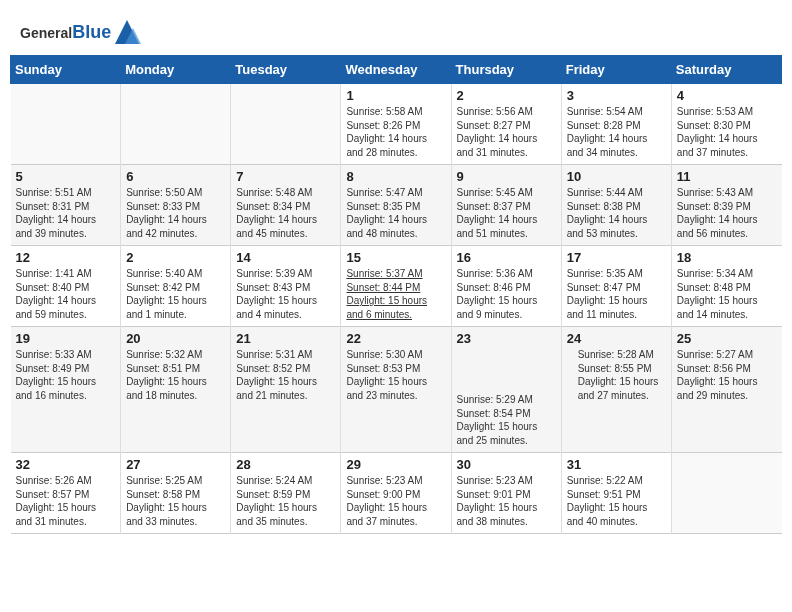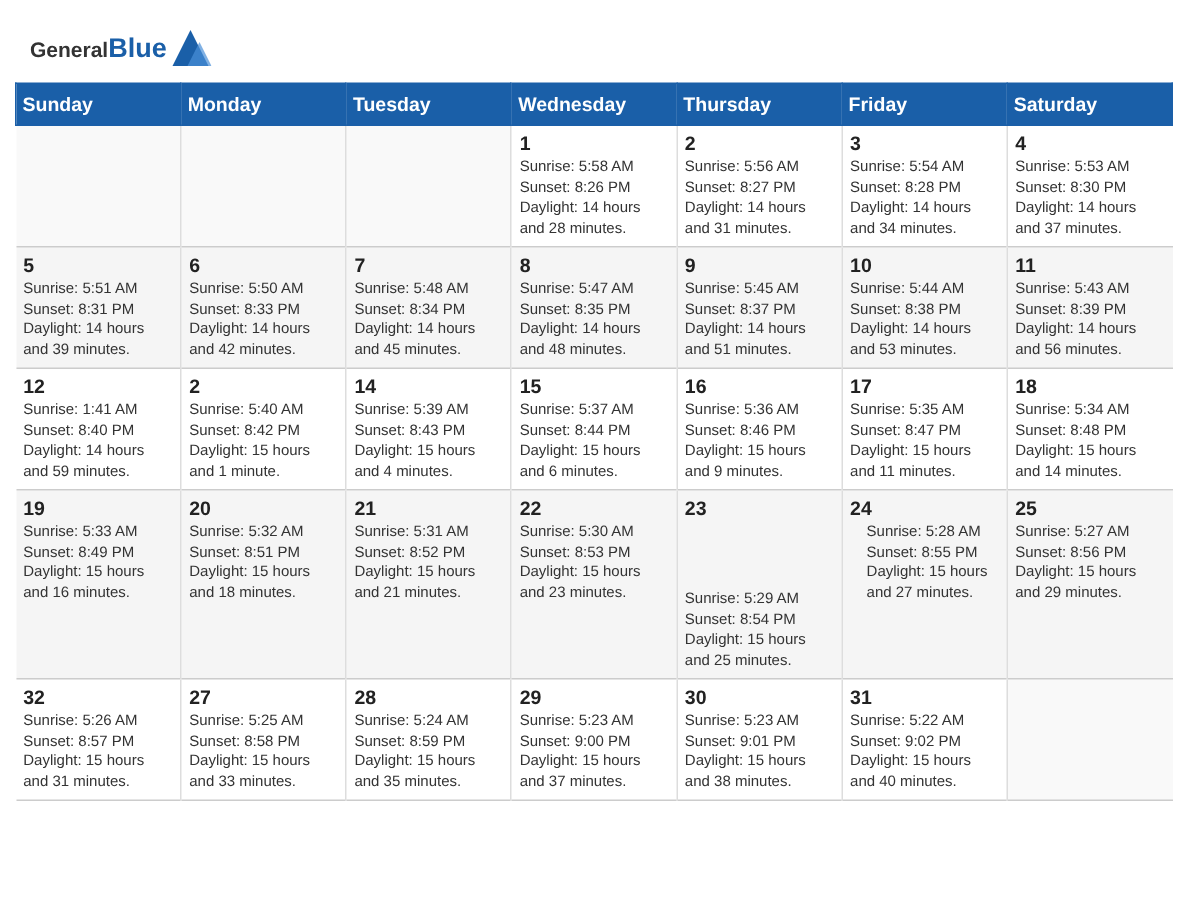--- a/index.html
+++ b/index.html
@@ -210,21 +210,21 @@
 Daylight: 15 hours and 1 minute.</div>
         </td>
         <td>
           <span class="day-number">14</span>
           <div class="cell-text" style="white-space: pre-line;">Sunrise: 5:39 AM
 Sunset: 8:43 PM
 Daylight: 15 hours and 4 minutes.</div>
         </td>
         <td>
           <span class="day-number">15</span>
-          <div class="cell-text" style="white-space: pre-line;">Sunrise: 5:37 AM
+          <div class="cell-text" style="white-space: pre-line; text-decoration: underline;">Sunrise: 5:37 AM
 Sunset: 8:44 PM
 Daylight: 15 hours and 6 minutes.</div>
         </td>
         <td>
           <span class="day-number">16</span>
           <div class="cell-text" style="white-space: pre-line;">Sunrise: 5:36 AM
 Sunset: 8:46 PM
 Daylight: 15 hours and 9 minutes.</div>
         </td>
         <td>
@@ -311,19 +311,19 @@
         </td>
         <td>
           <span class="day-number">30</span>
           <div class="cell-text" style="white-space: pre-line;">Sunrise: 5:23 AM
 Sunset: 9:01 PM
 Daylight: 15 hours and 38 minutes.</div>
         </td>
         <td>
           <span class="day-number">31</span>
           <div class="cell-text" style="white-space: pre-line;">Sunrise: 5:22 AM
-Sunset: 9:02 PM
+Sunset: 9:51 PM
 Daylight: 15 hours and 40 minutes.</div>
         </td>
         <td class="empty"></td>
       </tr>
     </tbody>
 </table>
 
 </body></html>

